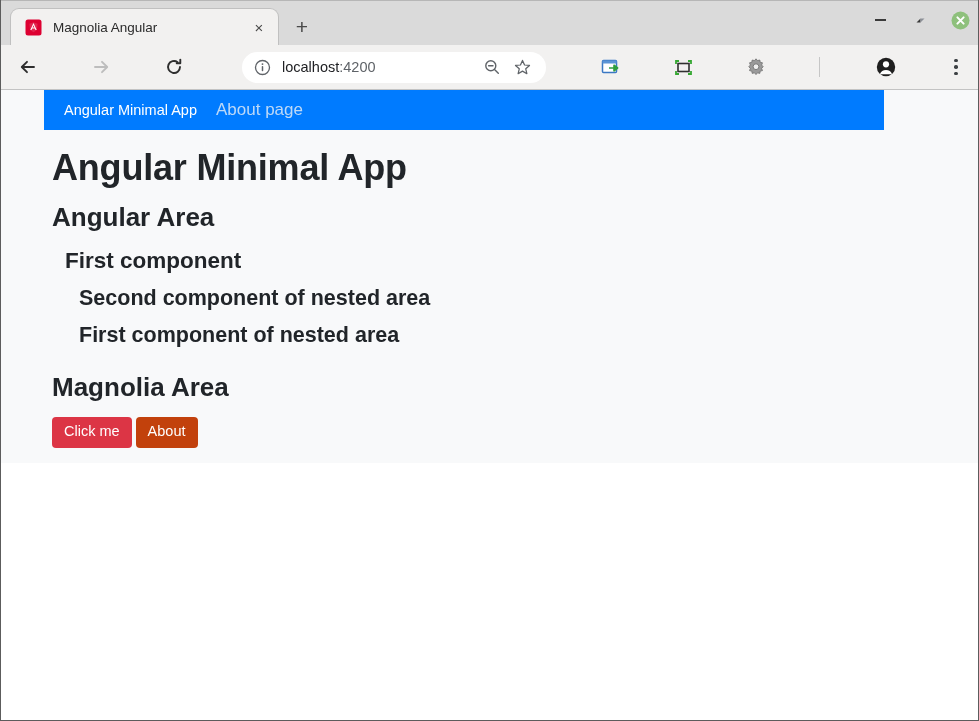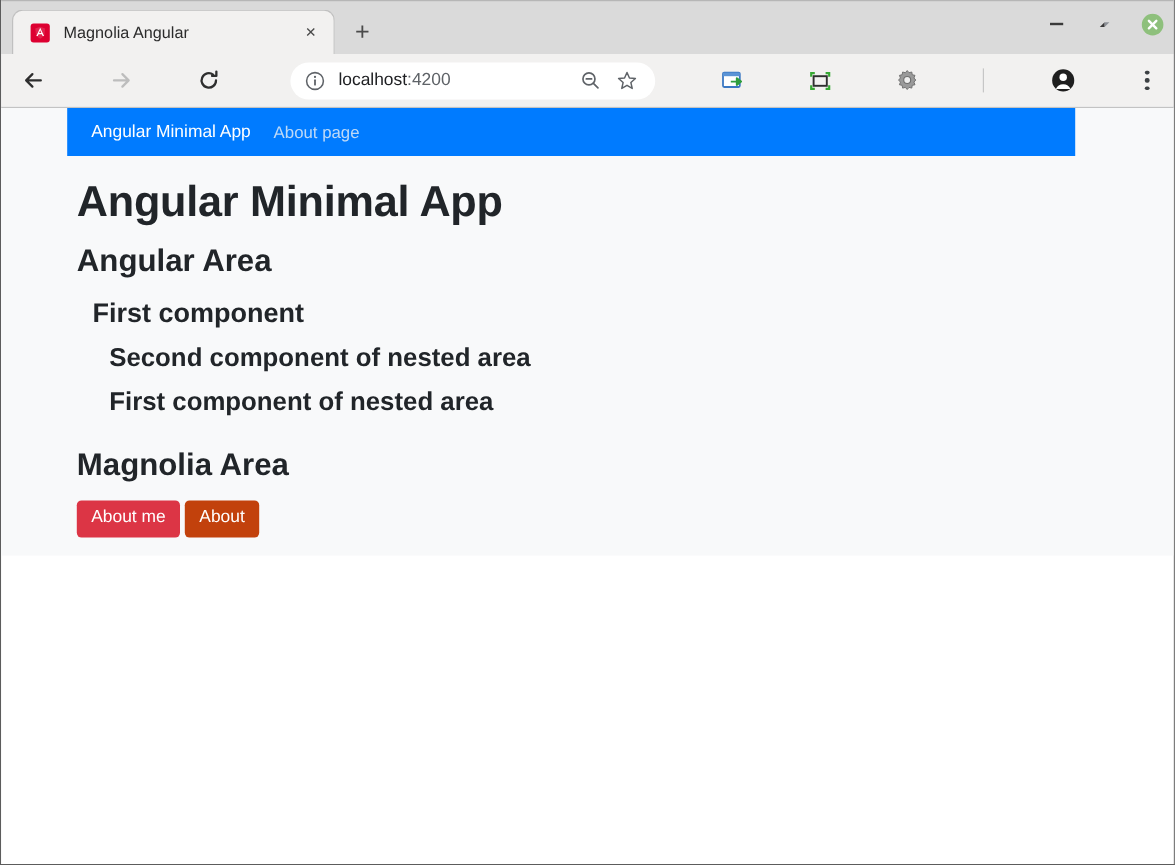--- a/index.html
+++ b/index.html
@@ -177,42 +177,42 @@
     border-top: 1px solid #c3c3c3;
   }
   .page-bg {
     position: absolute;
     left: 0; top: 0; right: 0;
     height: 373px;
     background: #f8f9fa;
   }
   .page-inner {
     position: absolute;
-    left: 55px; top: 0;
+    left: 43px; top: 0;
     width: 840px;
   }
 
   
   .app-navbar {
     background: #007bff;
     height: 40px;
     display: flex;
     align-items: center;
     padding-left: 20px;
     gap: 19px;
   }
   .nav-brand {
     color: #ffffff;
     font-size: 14.5px;
     text-decoration: none;
     white-space: nowrap;
   }
   .nav-link {
     color: #bdd9f7;
-    font-size: 14px;
+    font-size: 17px;
     text-decoration: none;
     white-space: nowrap;
   }
 
   .app-body { padding: 0 0 0 8px; }
 
   .h1 {
     font-size: 36px;
     font-weight: 600;
     color: #212529;
@@ -410,21 +410,21 @@
 
         <h3 class="h3">First component</h3>
 
         <h4 class="h4">Second component of nested area</h4>
 
         <h4 class="h4">First component of nested area</h4>
 
         <h2 class="h2 secondary">Magnolia Area</h2>
 
         <div class="btn-row">
-          <button class="btn btn-danger">About me</button>
+          <button class="btn btn-danger">Click me</button>
           <a class="btn btn-primary" href="#">About</a>
         </div>
 
       </div>
     </div>
   </div>
 
 </div>
 
 </body></html>

